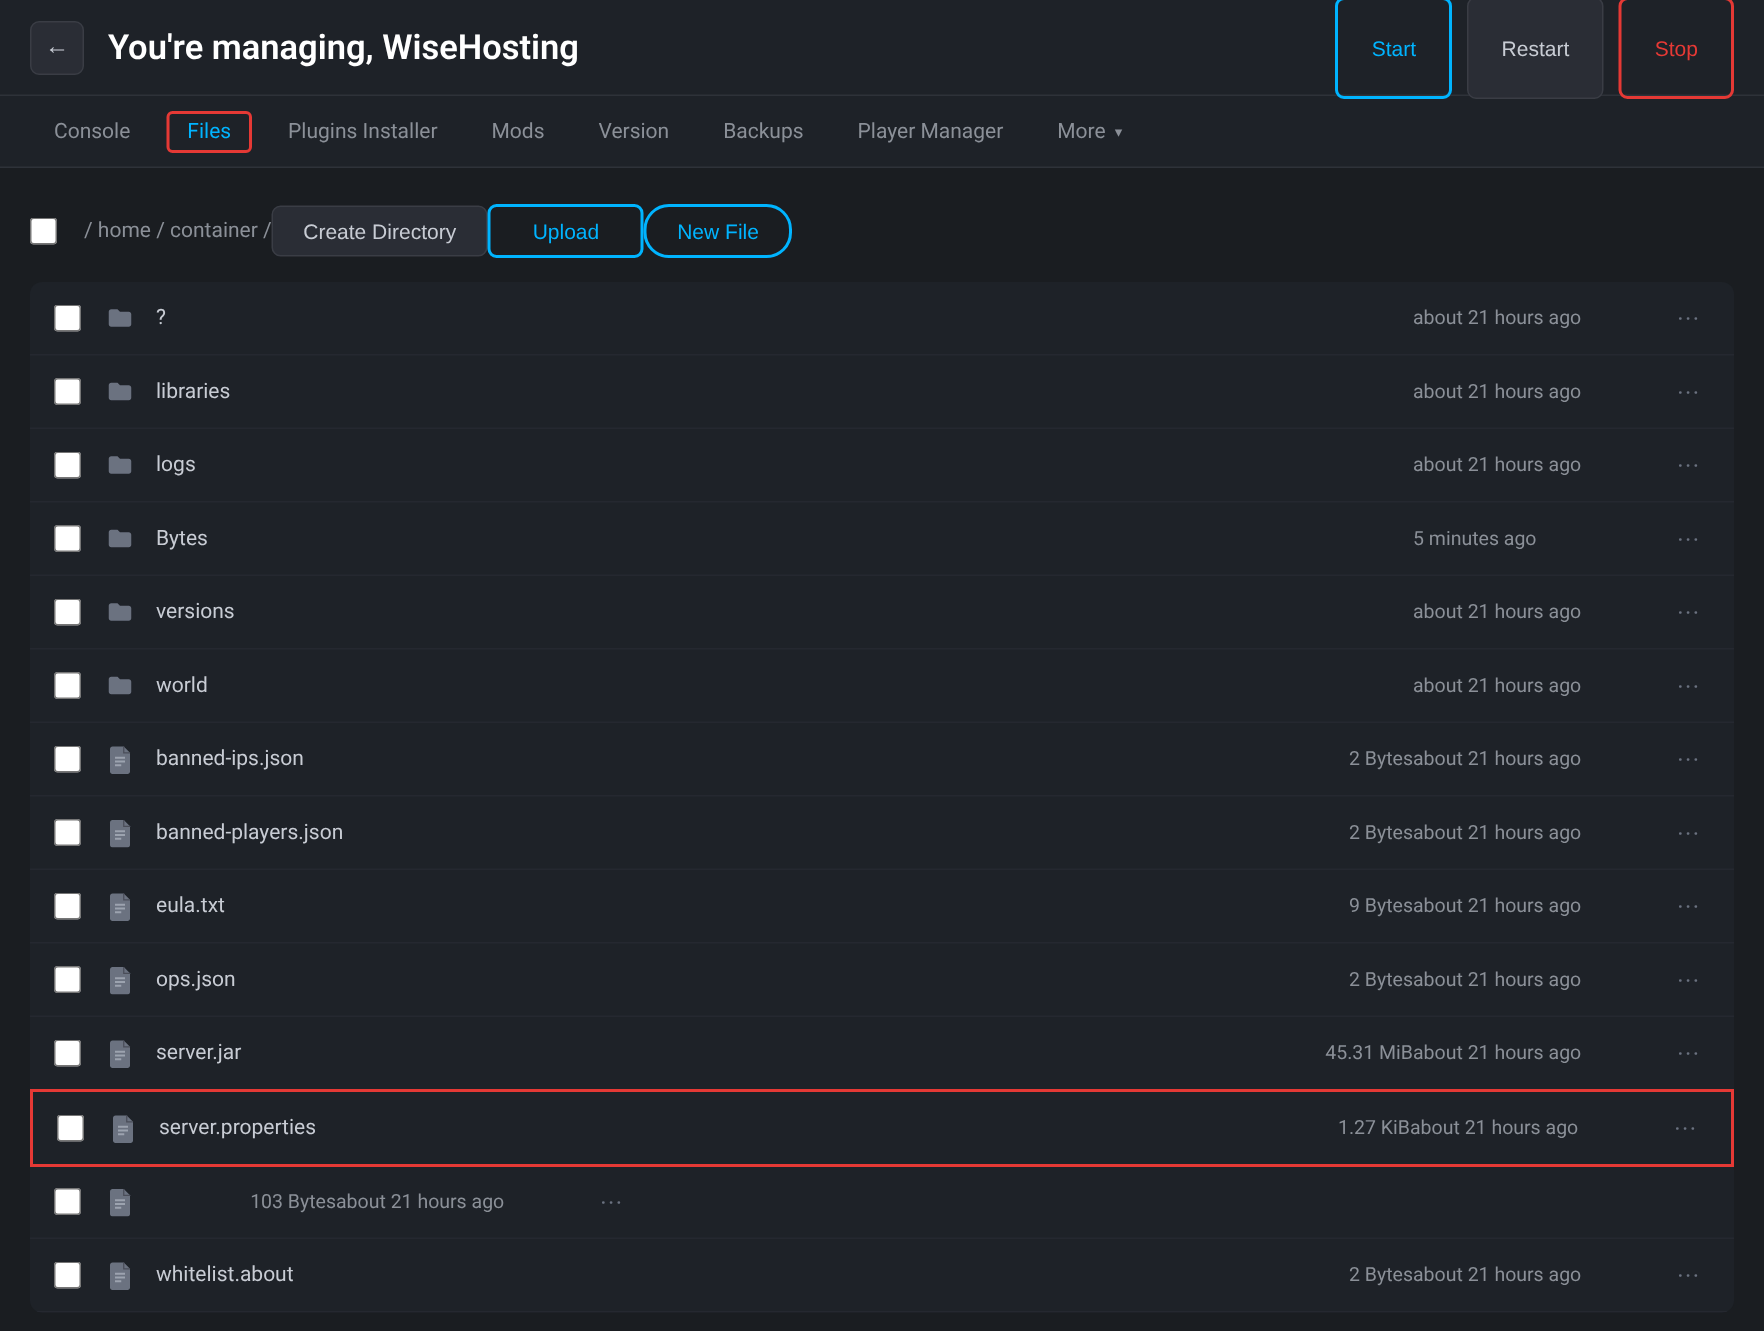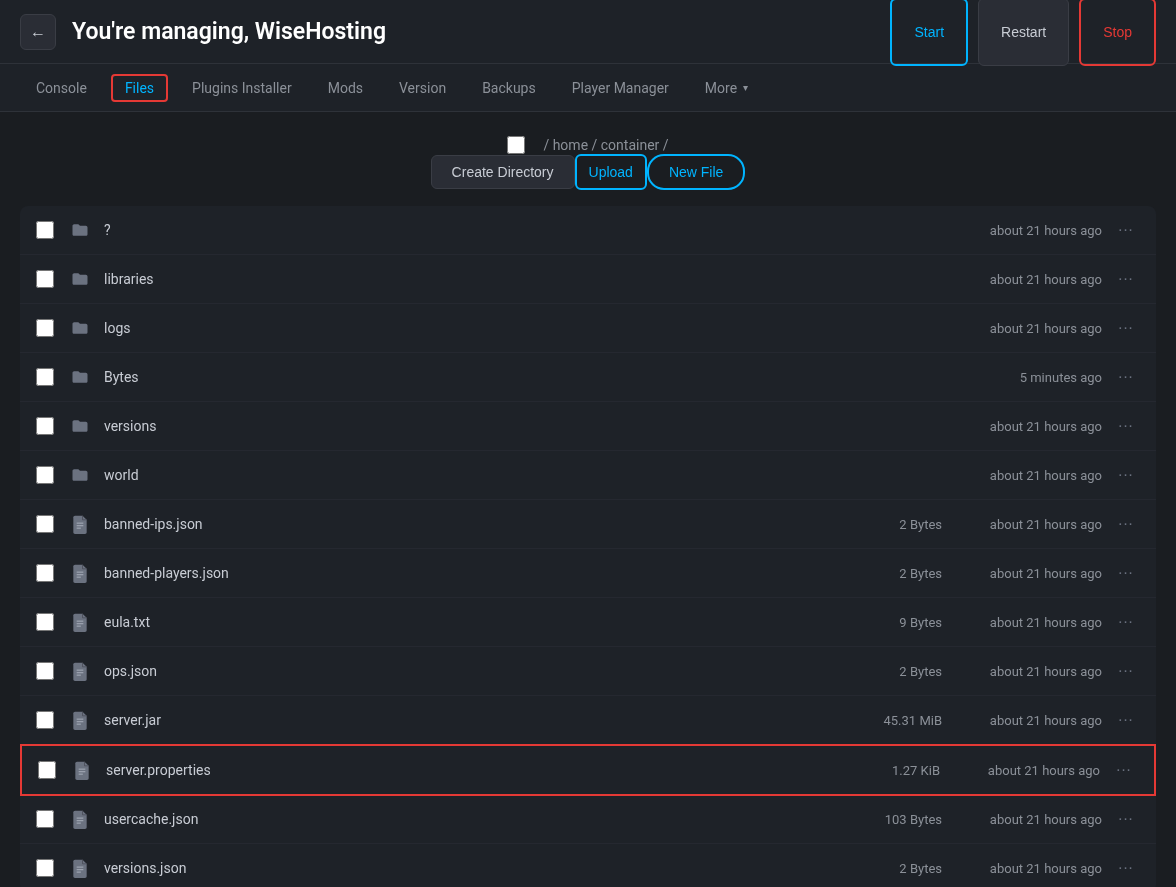--- a/index.html
+++ b/index.html
@@ -100,21 +100,20 @@
 
     
     .files-area {
       padding: 24px 20px;
     }
     .files-toolbar {
       display: flex;
       align-items: center;
       justify-content: flex-start;
       margin-bottom: 16px;
-      flex-direction: column;
     }
     .breadcrumb {
       display: flex;
       align-items: center;
       gap: 4px;
       color: #8b9098;
       font-size: 14px;
     }
     .toolbar-buttons {
       display: flex;
@@ -127,21 +126,21 @@
       color: #c8ccd4;
       padding: 8px 20px;
       border-radius: 6px;
       cursor: pointer;
       font-size: 14px;
     }
     .btn-upload {
       background: transparent;
       border: 2px solid #00b4ff;
       color: #00b4ff;
-      padding: 8px 12px;
+      padding: 8px 28px;
       border-radius: 6px;
       cursor: pointer;
       font-size: 14px;
     }
     .btn-new-file {
       background: transparent;
       border: 2px solid #00b4ff;
       color: #00b4ff;
       padding: 8px 20px;
       border-radius: 17px;
@@ -194,21 +193,21 @@
       font-size: 14px;
     }
     .file-size {
       width: 120px;
       text-align: right;
       color: #8b9098;
       font-size: 13px;
     }
     .file-time {
       width: 160px;
-      text-align: right;
+      text-align: left;
       color: #8b9098;
       font-size: 13px;
       margin-right: 10px;
     }
     .file-menu {
       width: 28px;
       text-align: center;
       color: #6b7280;
       cursor: pointer;
       font-size: 16px;
@@ -446,35 +445,34 @@
     <input type="checkbox" class="checkbox" style="width: 18px; height: 18px; border: 1px solid rgb(58, 61, 69); border-radius: 3px; background: transparent; accent-color: rgb(0, 180, 255); margin-right: 14px; cursor: pointer; flex-shrink: 0;">
     <div class="file-icon">
           <svg width="18" height="20" viewBox="0 0 20 24" fill="none" xmlns="http://www.w3.org/2000/svg">
     <path d="M4 2H13L18 7V22C18 23.1 17.1 24 16 24H4C2.9 24 2 23.1 2 22V4C2 2.9 2.9 2 4 2Z" fill="#6b7280"></path>
     <path d="M13 2V7H18" stroke="#4a4d58" stroke-width="1"></path>
     <line x1="6" y1="11" x2="14" y2="11" stroke="#9ca3af" stroke-width="1.5"></line>
     <line x1="6" y1="14" x2="14" y2="14" stroke="#9ca3af" stroke-width="1.5"></line>
     <line x1="6" y1="17" x2="11" y2="17" stroke="#9ca3af" stroke-width="1.5"></line>
   </svg>
         </div>
-    <span class="file-name">usercache.json</span>
     <span class="file-size">103 Bytes</span>
     <span class="file-time">about 21 hours ago</span>
     <span class="file-menu">···</span>
   </div>
       <div class="file-row">
     <input type="checkbox" class="checkbox" style="width: 18px; height: 18px; border: 1px solid rgb(58, 61, 69); border-radius: 3px; background: transparent; accent-color: rgb(0, 180, 255); margin-right: 14px; cursor: pointer; flex-shrink: 0;">
     <div class="file-icon">
           <svg width="18" height="20" viewBox="0 0 20 24" fill="none" xmlns="http://www.w3.org/2000/svg">
     <path d="M4 2H13L18 7V22C18 23.1 17.1 24 16 24H4C2.9 24 2 23.1 2 22V4C2 2.9 2.9 2 4 2Z" fill="#6b7280"></path>
     <path d="M13 2V7H18" stroke="#4a4d58" stroke-width="1"></path>
     <line x1="6" y1="11" x2="14" y2="11" stroke="#9ca3af" stroke-width="1.5"></line>
     <line x1="6" y1="14" x2="14" y2="14" stroke="#9ca3af" stroke-width="1.5"></line>
     <line x1="6" y1="17" x2="11" y2="17" stroke="#9ca3af" stroke-width="1.5"></line>
   </svg>
         </div>
-    <span class="file-name">versions.json</span>
+    <span class="file-name">whitelist.about</span>
     <span class="file-size">2 Bytes</span>
     <span class="file-time">about 21 hours ago</span>
     <span class="file-menu">···</span>
   </div>
     </div>
 </div>
 
 </body></html>

